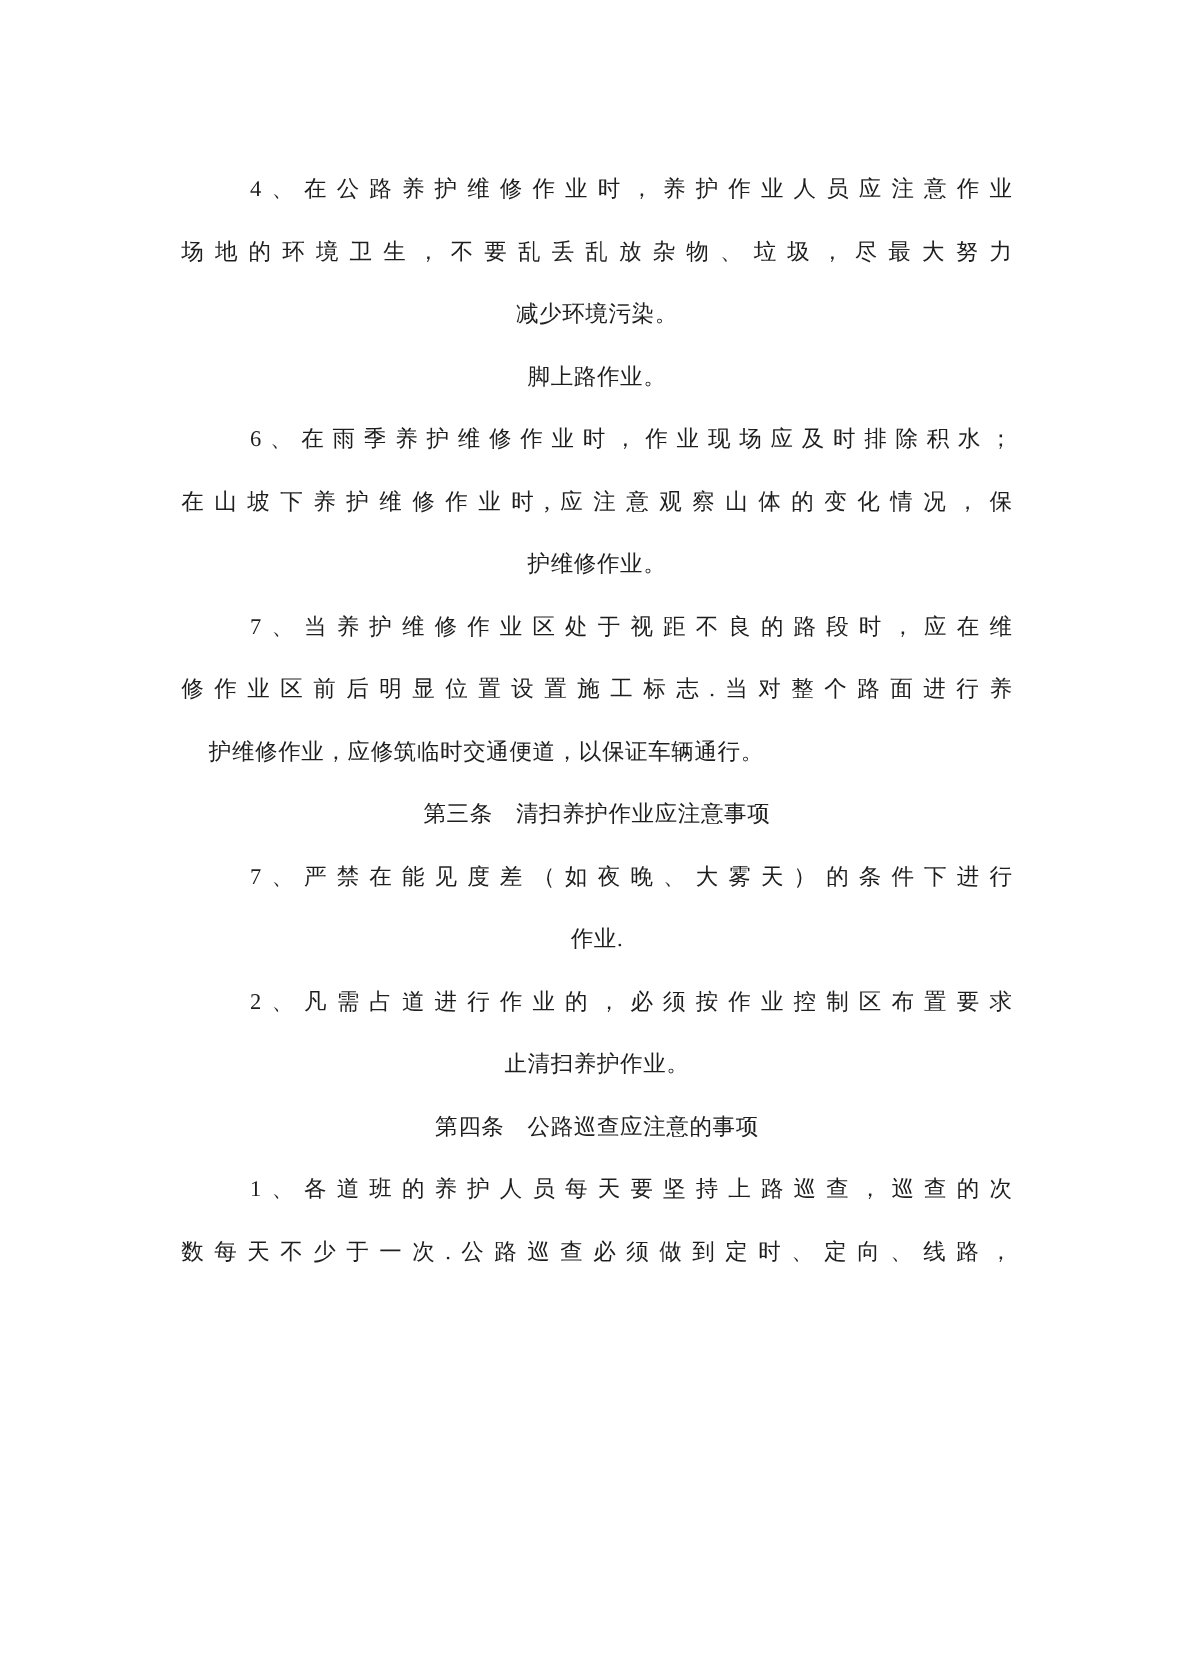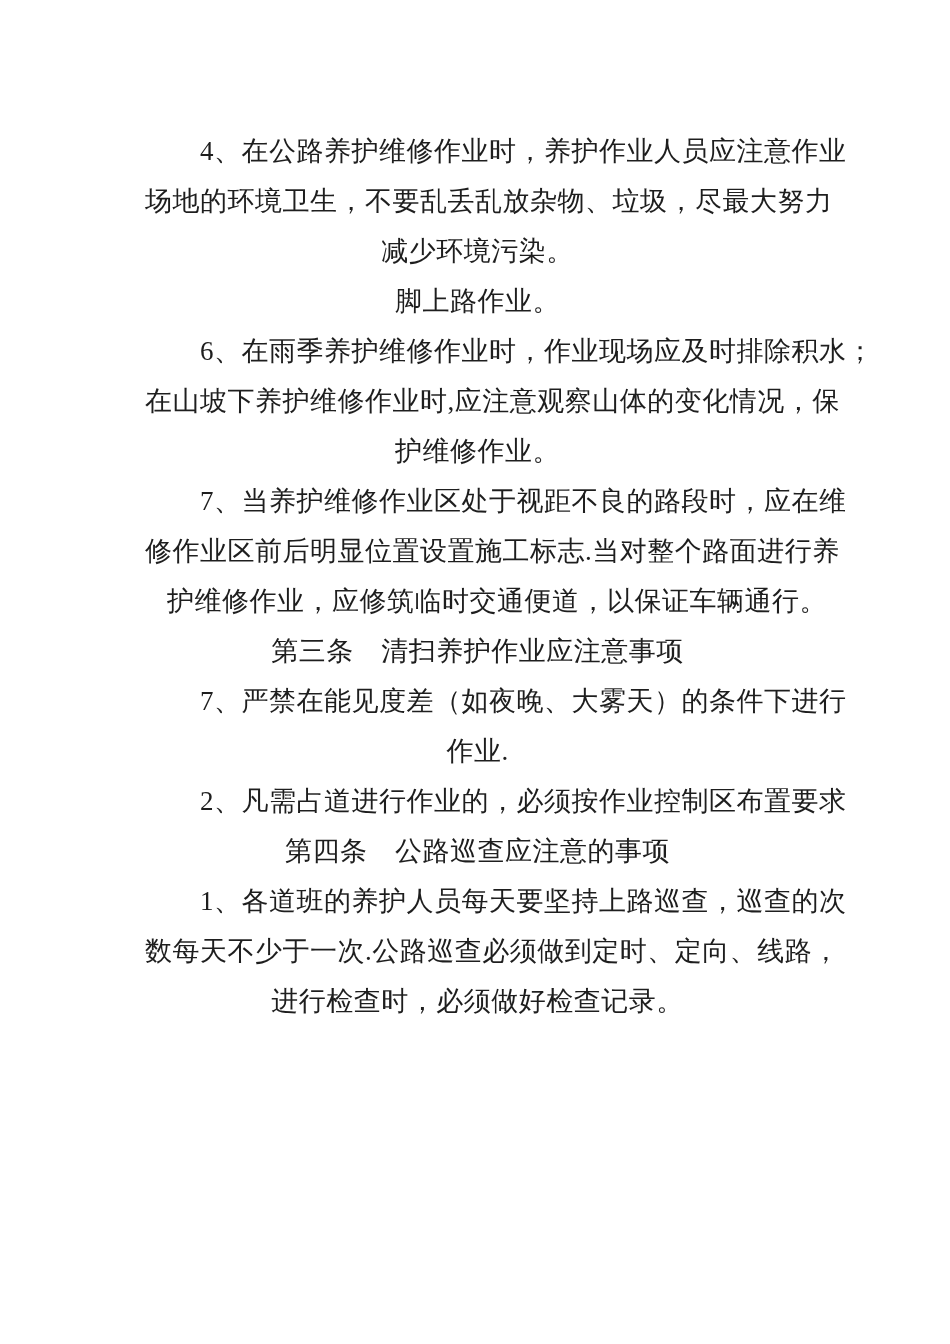--- a/index.html
+++ b/index.html
@@ -18,21 +18,21 @@
   }
   .doc-body {
     position: absolute;
     left: 145px;
     top: 126px;
     width: 665px;
   }
   .line {
     height: 50px;
     line-height: 50px;
-    font-size: 27px;
+    font-size: 18px;
     letter-spacing: 0.5px;
     white-space: nowrap;
     color: #1e1e1e;
   }
   
   .first-just {
     text-indent: 55px;
     text-align: justify;
     text-align-last: justify;
   }
@@ -68,18 +68,18 @@
       <div class="line first-just">6、在雨季养护维修作业时，作业现场应及时排除积水；</div>
       <div class="line cont-just">在山坡下养护维修作业时,应注意观察山体的变化情况，保</div>
       <div class="line last">护维修作业。</div>
       <div class="line first-just">7、当养护维修作业区处于视距不良的路段时，应在维</div>
       <div class="line cont-just">修作业区前后明显位置设置施工标志.当对整个路面进行养</div>
       <div class="line last-indent">护维修作业，应修筑临时交通便道，以保证车辆通行。</div>
       <div class="line heading">第三条　清扫养护作业应注意事项</div>
       <div class="line first-just">7、严禁在能见度差（如夜晚、大雾天）的条件下进行</div>
       <div class="line last">作业.</div>
       <div class="line first-just">2、凡需占道进行作业的，必须按作业控制区布置要求</div>
+      <div class="line last">止清扫养护作业。</div>
       <div class="line heading">第四条　公路巡查应注意的事项</div>
       <div class="line first-just">1、各道班的养护人员每天要坚持上路巡查，巡查的次</div>
       <div class="line cont-just">数每天不少于一次.公路巡查必须做到定时、定向、线路，</div>
-      <div class="line last">进行检查时，必须做好检查记录。</div>
     </div>
 </div>
 
 </body></html>

